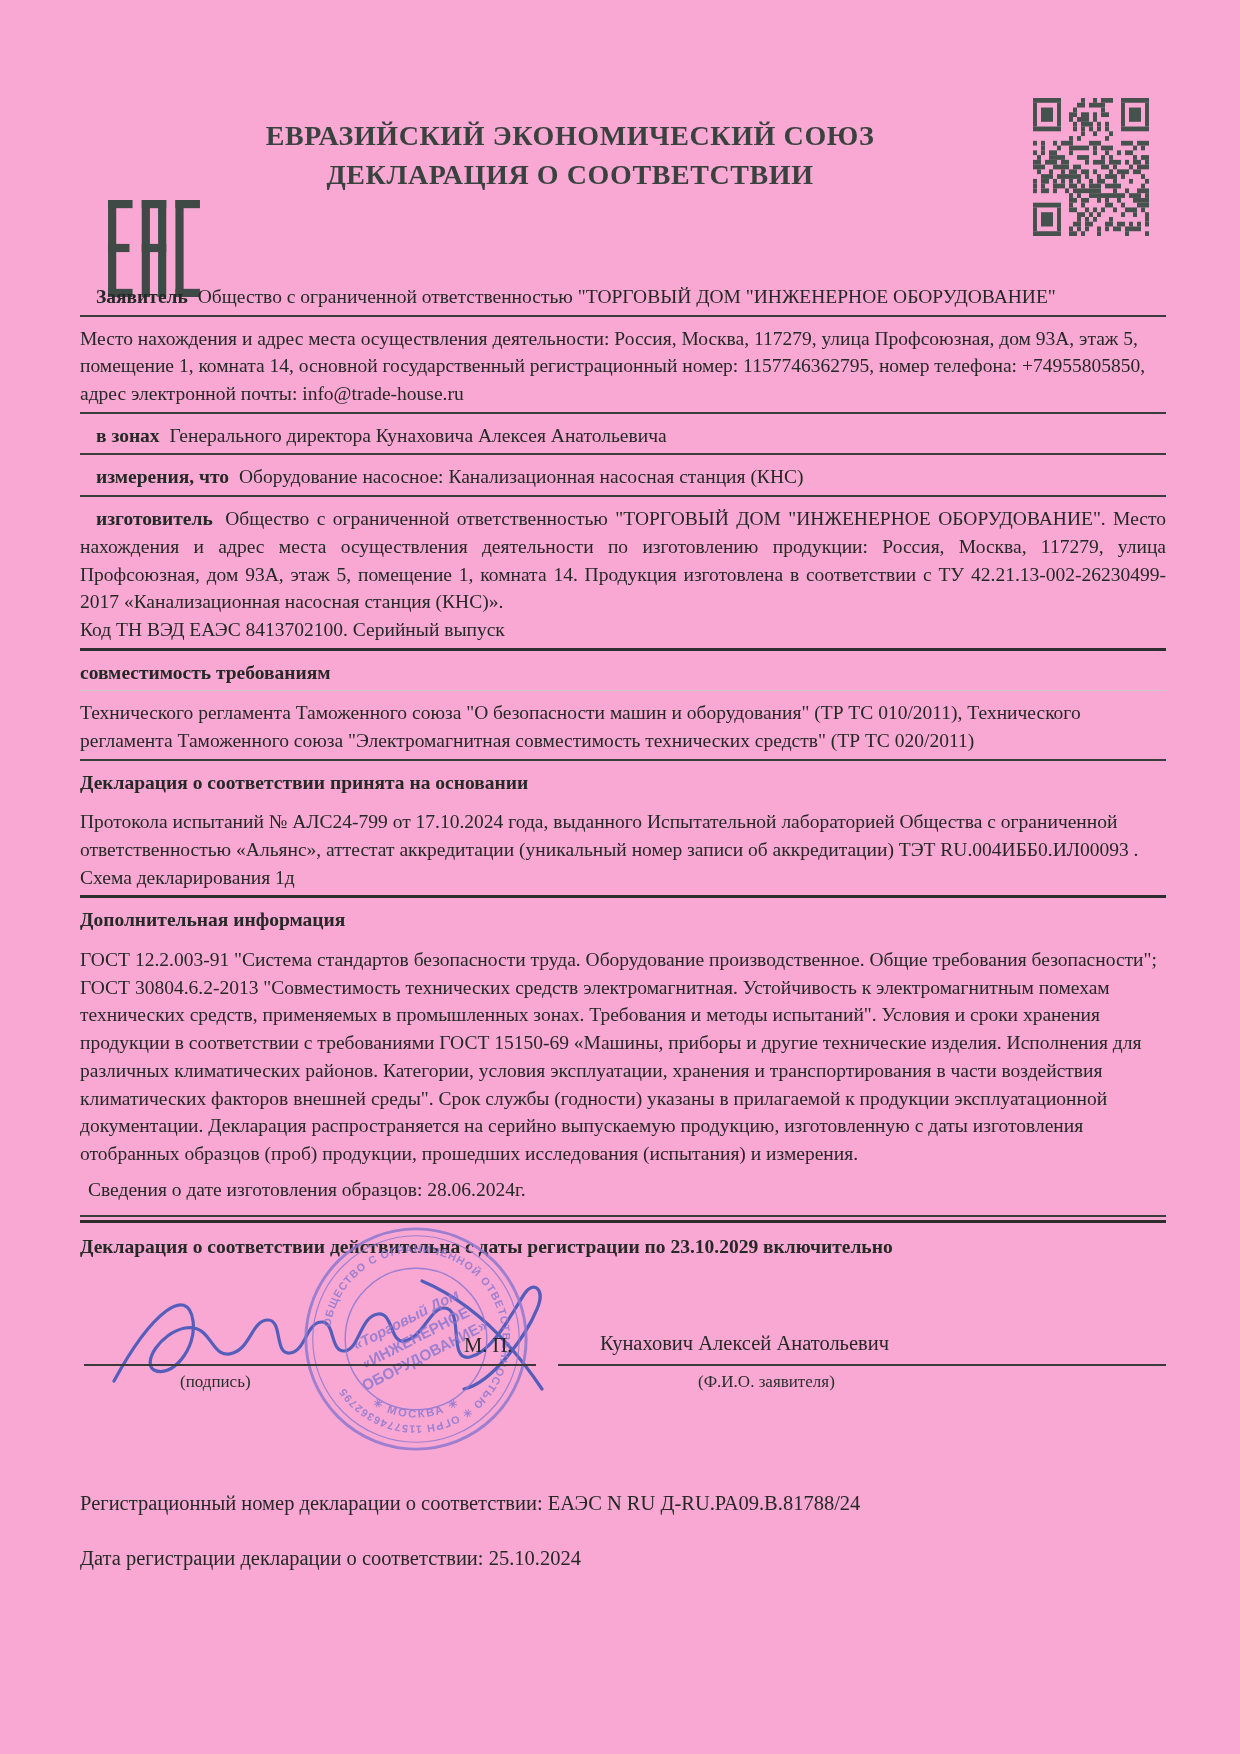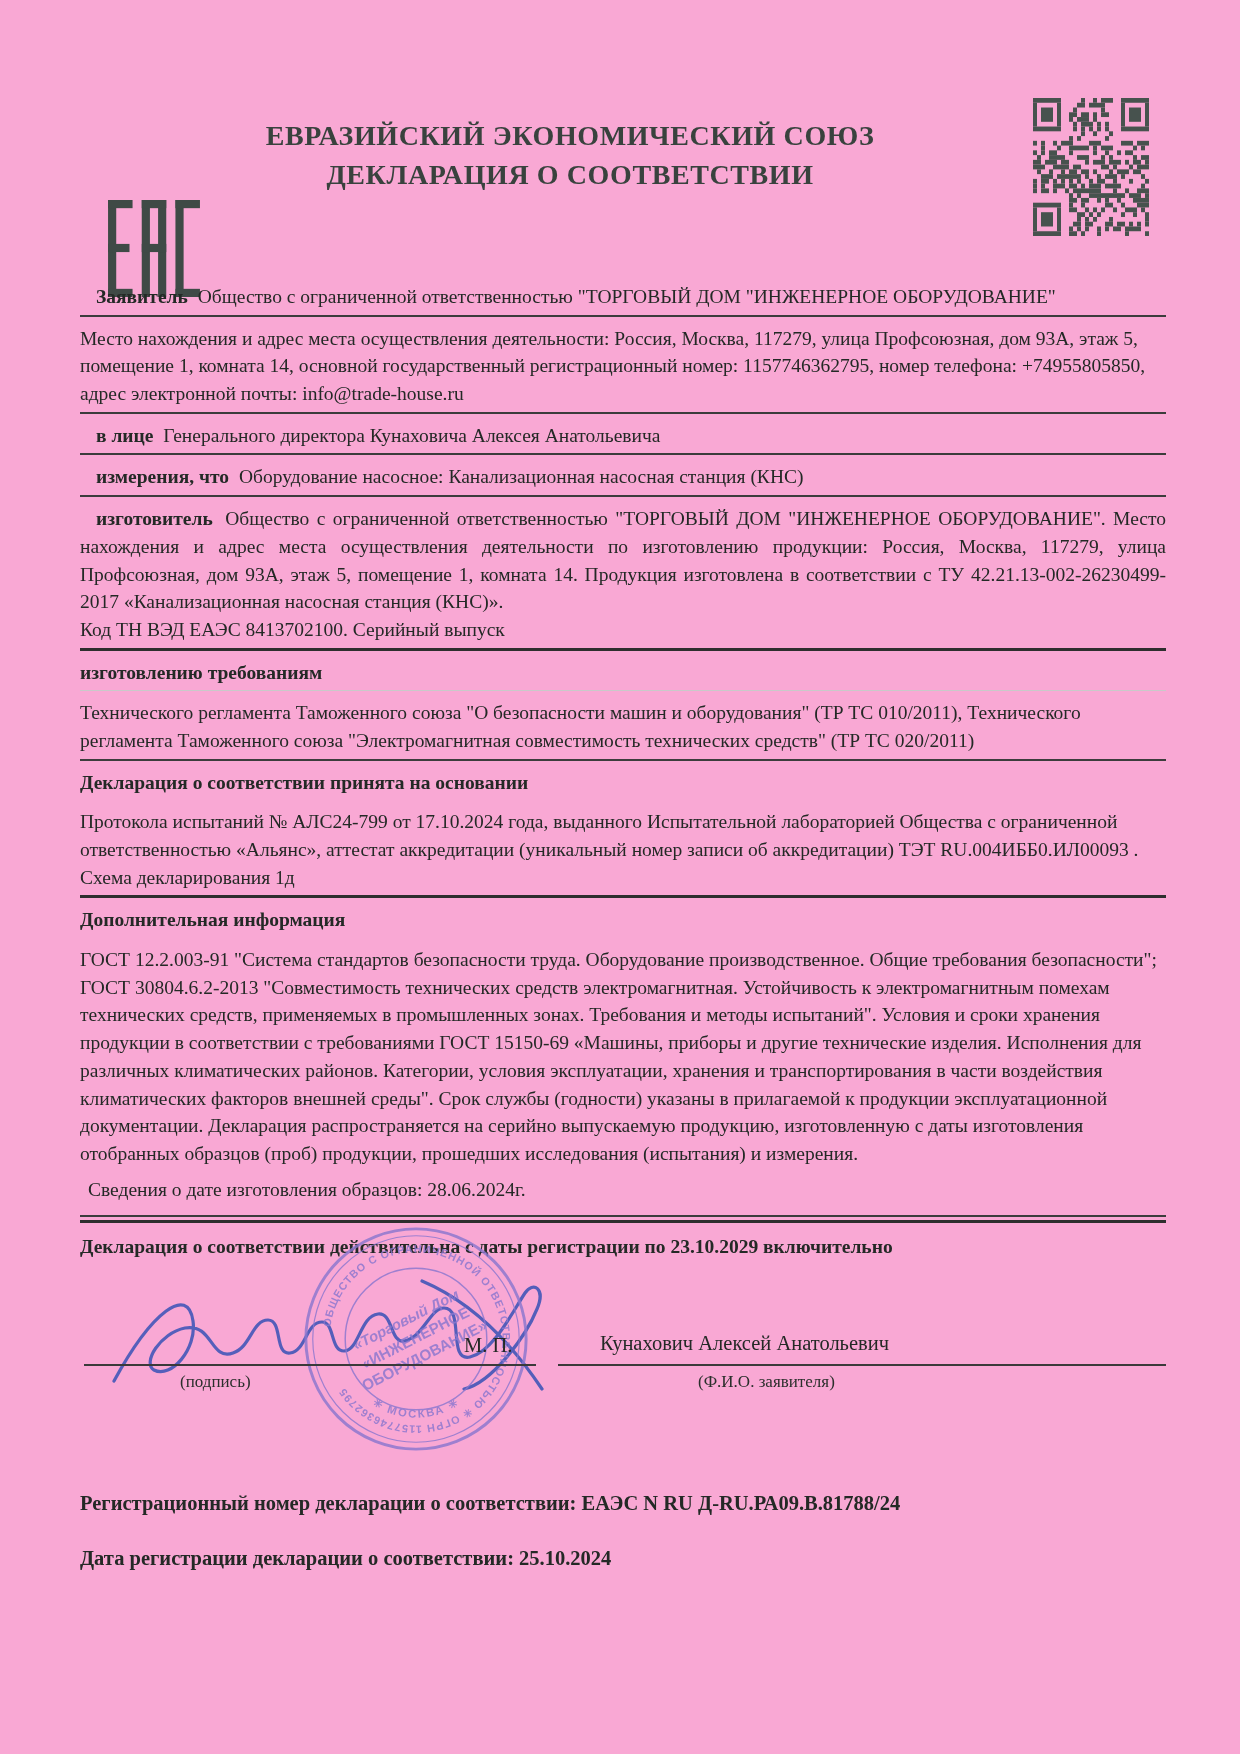--- a/index.html
+++ b/index.html
@@ -34,21 +34,21 @@
   .stamp-svg{position:absolute;left:218px;top:-46px;opacity:.82;}
   .sig-line{position:absolute;height:2px;background:#3a3a3a;top:97px;}
   .sig-line.left{left:4px;width:452px;}
   .sig-line.right{left:478px;width:608px;}
   .sig-sub{position:absolute;top:103px;font-size:17px;color:#2b2f2c;}
   .sig-sub.s1{left:100px;}
   .sig-sub.s2{left:618px;}
   .mp{position:absolute;left:384px;top:64px;font-size:20.5px;}
   .fio{position:absolute;left:520px;top:62px;font-size:20.5px;}
   
-  .reg{font-weight:bold;font-size:20.5px;margin:0;}
+  .reg{font-weight:normal;font-size:20.5px;margin:0;}
   .reg.num{margin-top:26px;}
   .reg.date{margin-top:26px;}
   svg text{font-family:"Liberation Sans",sans-serif;}
 </style>
 </head>
 <body>
 
 <div class="sheet">
 
   <div class="hdr-title">
@@ -384,38 +384,38 @@
     <p class="row u">
       <b class="lbl">Заявитель</b>
       <span>Общество с ограниченной ответственностью "ТОРГОВЫЙ ДОМ "ИНЖЕНЕРНОЕ ОБОРУДОВАНИЕ"</span>
     </p>
 
     <p class="row u">
       <span>Место нахождения и адрес места осуществления деятельности: Россия, Москва, 117279, улица Профсоюзная, дом 93А, этаж 5, помещение 1, комната 14, основной государственный регистрационный номер: 1157746362795, номер телефона: +74955805850, адрес электронной почты: info@trade-house.ru</span>
     </p>
 
     <p class="row u">
-      <b class="lbl">в лице</b>
+      <b class="lbl">в зонах</b>
       <span>Генерального директора Кунаховича Алексея Анатольевича</span>
     </p>
 
     <p class="row u">
       <b class="lbl">измерения, что</b>
       <span>Оборудование насосное: Канализационная насосная станция (КНС)</span>
     </p>
 
     <div class="row u-thick">
       <p class="just" style="margin:0;">
         <b class="lbl">изготовитель</b>
         <span>Общество с ограниченной ответственностью "ТОРГОВЫЙ ДОМ "ИНЖЕНЕРНОЕ ОБОРУДОВАНИЕ". Место нахождения и адрес места осуществления деятельности по изготовлению продукции: Россия, Москва, 117279, улица Профсоюзная, дом 93А, этаж 5, помещение 1, комната 14. Продукция изготовлена в соответствии с ТУ 42.21.13-002-26230499-2017 «Канализационная насосная станция (КНС)».</span>
       </p>
       <p style="margin:0;">Код ТН ВЭД ЕАЭС 8413702100. Серийный выпуск</p>
     </div>
 
-    <p class="row hd u-light">изготовлению требованиям</p>
+    <p class="row hd u-light">совместимость требованиям</p>
 
     <p class="row u">Технического регламента Таможенного союза "О безопасности машин и оборудования" (ТР ТС 010/2011), Технического регламента Таможенного союза "Электромагнитная совместимость технических средств" (ТР ТС 020/2011)</p>
 
     <p class="row hd">Декларация о соответствии принята на основании</p>
 
     <div class="row u-thick">
       <p style="margin:0;">Протокола испытаний № АЛС24-799 от 17.10.2024 года, выданного Испытательной лабораторией Общества с ограниченной ответственностью «Альянс», аттестат аккредитации (уникальный номер записи об аккредитации)  ТЭТ RU.004ИББ0.ИЛ00093 .</p>
       <p style="margin:0;">Схема декларирования 1д</p>
     </div>
 

